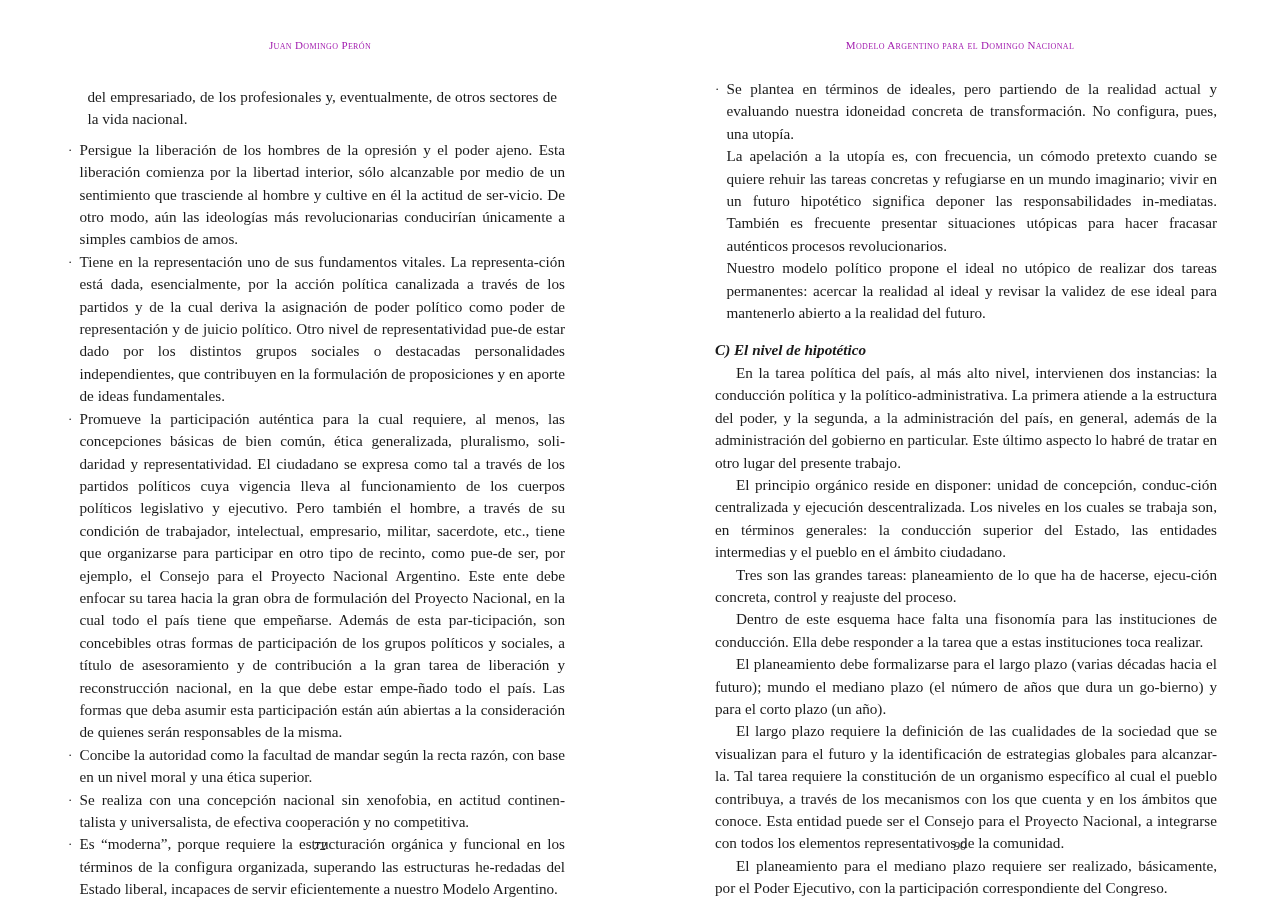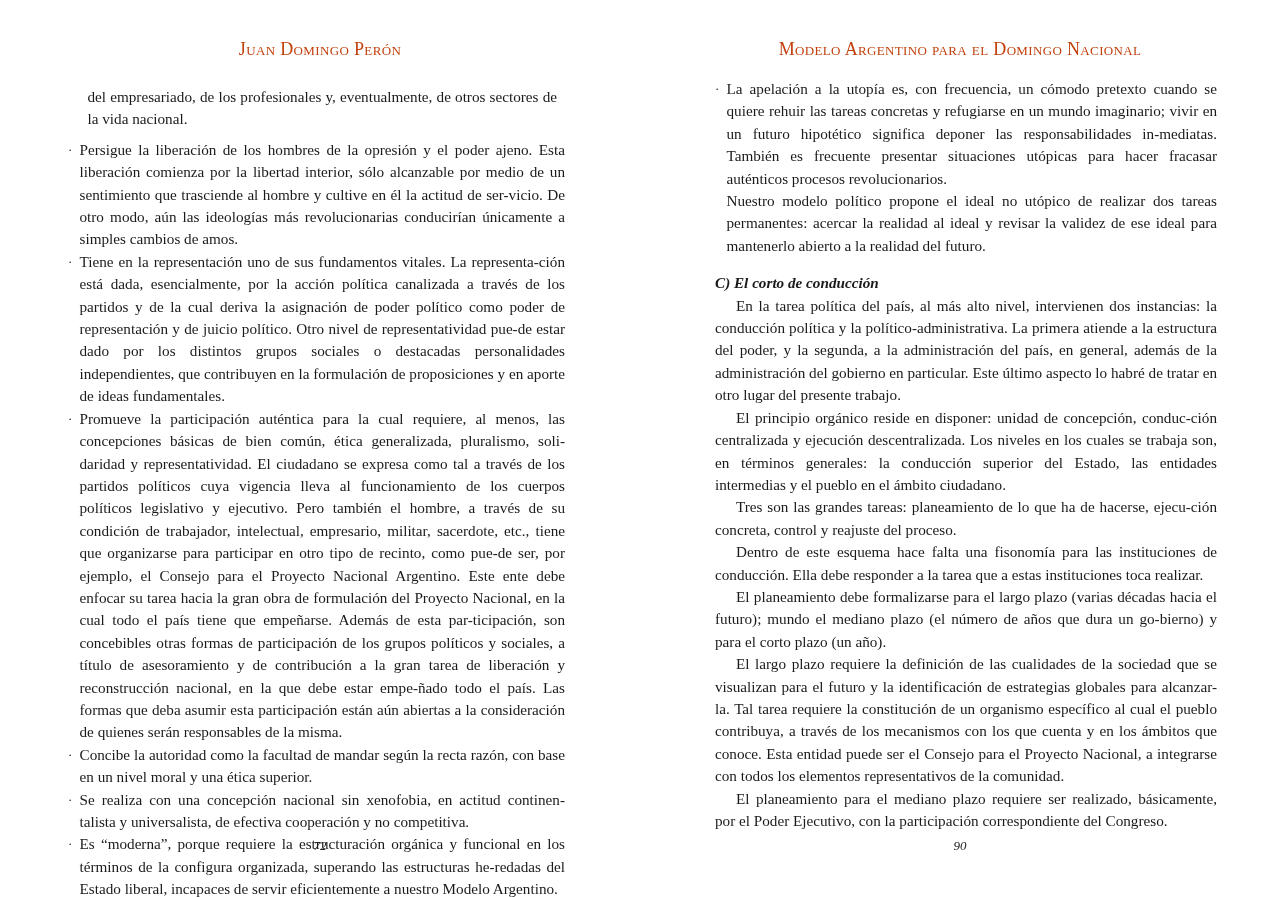--- a/index.html
+++ b/index.html
@@ -30,23 +30,23 @@
   }
 
   
   .runhead {
     position: absolute;
     top: 39px;
     left: 0;
     right: 0;
     text-align: center;
     font-variant: small-caps;
-    font-size: 18px;
+    font-size: 11px;
     letter-spacing: 0.35px;
-    color: #c2410c;
+    color: #a21caf;
     white-space: nowrap;
   }
   .page-left .runhead { padding-left: 0px; }
   .page-right .runhead { padding-left: 0px; }
 
   
   .col {
     position: absolute;
     top: 78px;
     font-size: 15.2px;
@@ -178,26 +178,27 @@
 
   <div class="page page-right">
 
     <div class="runhead">Modelo Argentino para el Domingo Nacional</div>
 
     <div class="col">
 
       <ul class="bullets">
         <li>
           <span class="bullet">·</span>
+          <span class="li-text">Se plantea en términos de ideales, pero partiendo de la realidad actual y evaluando nuestra idoneidad concreta de transformación. No configura, pues, una utopía.</span>
           <span class="cont">La apelación a la utopía es, con frecuencia, un cómodo pretexto cuando se quiere rehuir las tareas concretas y refugiarse en un mundo imaginario; vivir en un futuro hipotético significa deponer las responsabilidades in-mediatas. También es frecuente presentar situaciones utópicas para hacer fracasar auténticos procesos revolucionarios.</span>
           <span class="cont">Nuestro modelo político propone el ideal no utópico de realizar dos tareas permanentes: acercar la realidad al ideal y revisar la validez de ese ideal para mantenerlo abierto a la realidad del futuro.</span>
         </li>
       </ul>
 
-      <h3 class="subhead">C) El corto de conducción</h3>
+      <h3 class="subhead">C) El nivel de hipotético</h3>
 
       <p class="body">En la tarea política del país, al más alto nivel, intervienen dos instancias: la conducción política y la político-administrativa. La primera atiende a la estructura del poder, y la segunda, a la administración del país, en general, además de la administración del gobierno en particular. Este último aspecto lo habré de tratar en otro lugar del presente trabajo.</p>
       <p class="body">El principio orgánico reside en disponer: unidad de concepción, conduc-ción centralizada y ejecución descentralizada. Los niveles en los cuales se trabaja son, en términos generales: la conducción superior del Estado, las entidades intermedias y el pueblo en el ámbito ciudadano.</p>
       <p class="body">Tres son las grandes tareas: planeamiento de lo que ha de hacerse, ejecu-ción concreta, control y reajuste del proceso.</p>
       <p class="body">Dentro de este esquema hace falta una fisonomía para las instituciones de conducción. Ella debe responder a la tarea que a estas instituciones toca realizar.</p>
       <p class="body">El planeamiento debe formalizarse para el largo plazo (varias décadas hacia el futuro); mundo el mediano plazo (el número de años que dura un go-bierno) y para el corto plazo (un año).</p>
       <p class="body">El largo plazo requiere la definición de las cualidades de la sociedad que se visualizan para el futuro y la identificación de estrategias globales para alcanzar-la. Tal tarea requiere la constitución de un organismo específico al cual el pueblo contribuya, a través de los mecanismos con los que cuenta y en los ámbitos que conoce. Esta entidad puede ser el Consejo para el Proyecto Nacional, a integrarse con todos los elementos representativos de la comunidad.</p>
       <p class="body">El planeamiento para el mediano plazo requiere ser realizado, básicamente, por el Poder Ejecutivo, con la participación correspondiente del Congreso.</p>
 
     </div>

